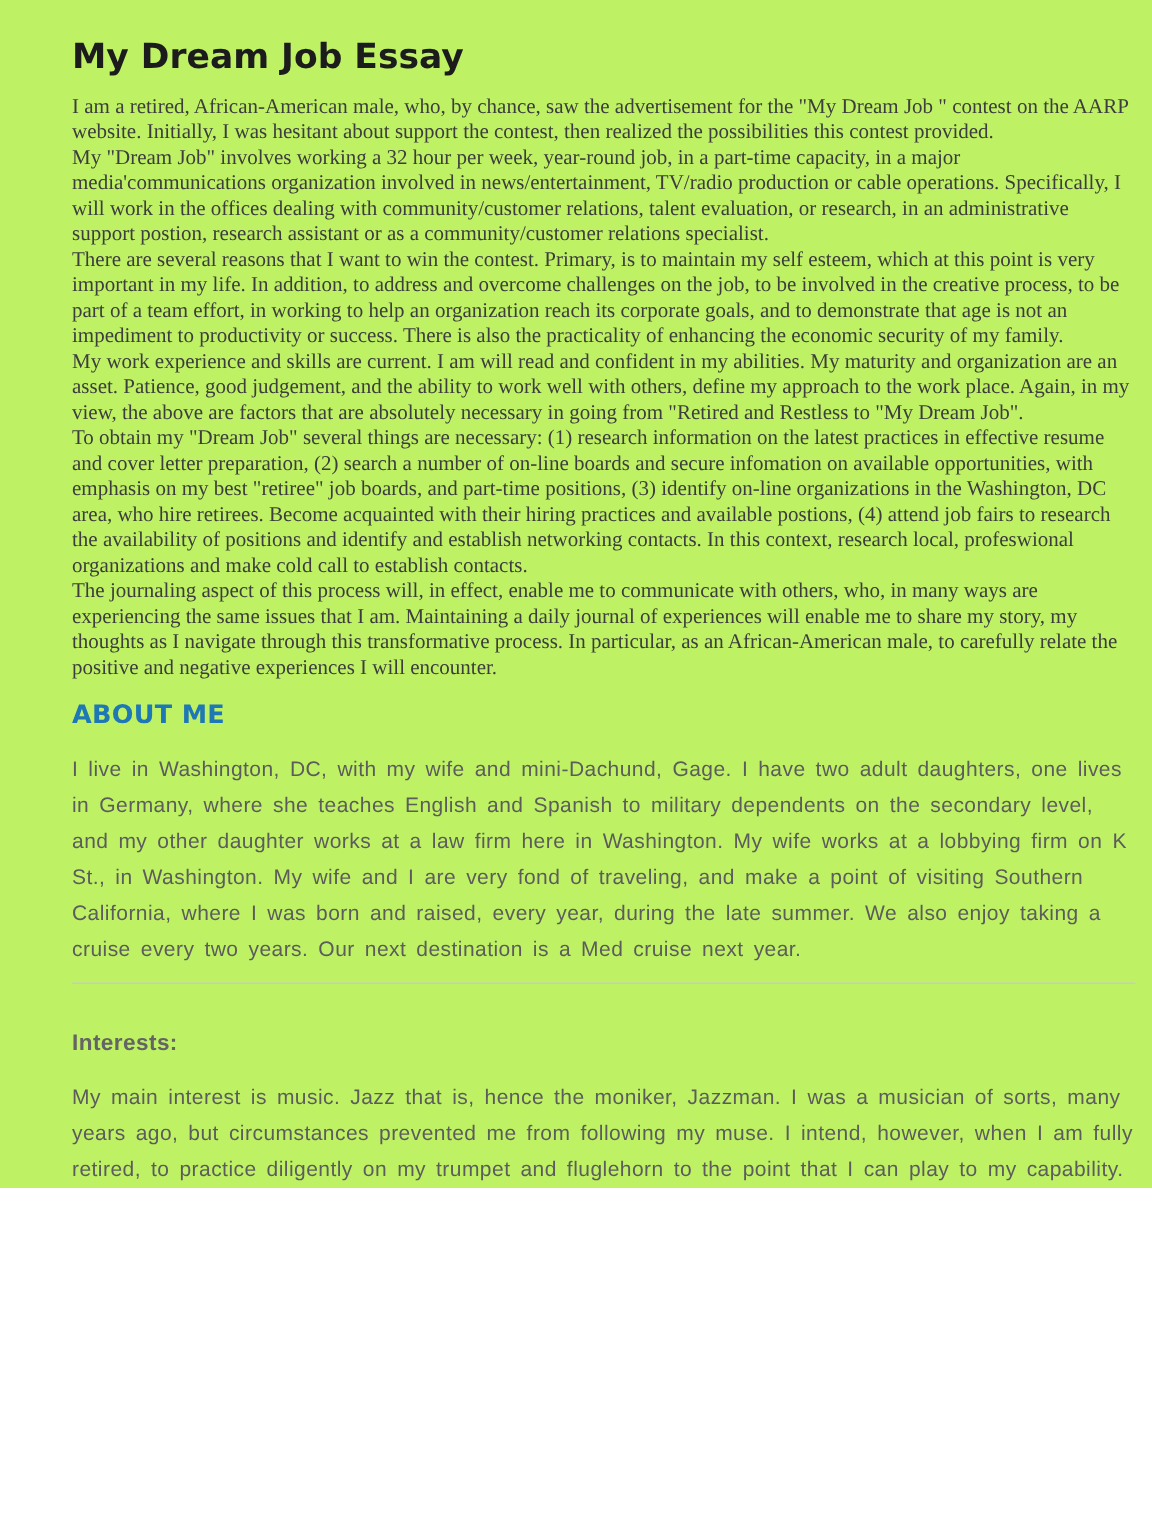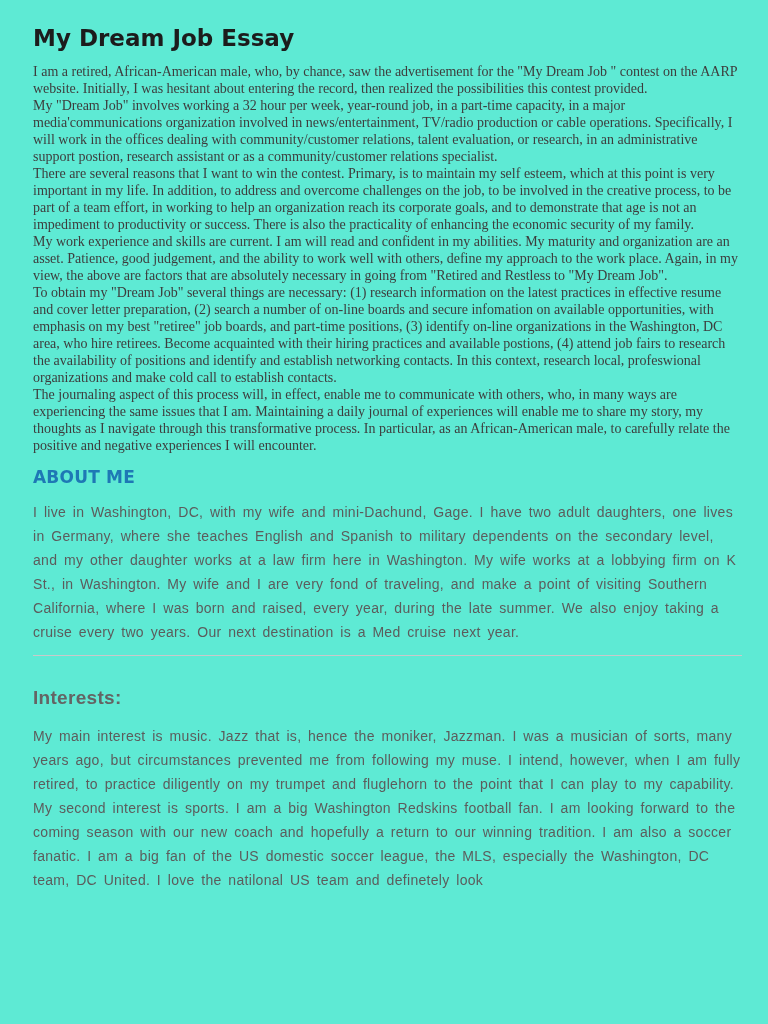--- a/index.html
+++ b/index.html
@@ -3,25 +3,25 @@
 <meta charset="utf-8">
 <style>
   html, body {
     margin: 0;
     padding: 0;
     background: #ffffff;
   }
   .page {
     position: relative;
     width: 768px;
-    height: 1024px;
-    background: #5eead4;
+    height: 792px;
+    background: #bef264;
     overflow: hidden;
     box-sizing: border-box;
-    padding: 26px 28px 0 33px;
+    padding: 26px 28px 0 48px;
   }
   .doc-title {
     font-family: "DejaVu Sans", "Liberation Sans", sans-serif;
     font-weight: bold;
     font-size: 23px;
     line-height: 1.05;
     color: #1c1c1c;
     letter-spacing: 0px;
     margin: 0 0 13px 0;
   }
@@ -59,38 +59,38 @@
   }
   .section-divider {
     border: none;
     border-top: 1px solid #c9c9c9;
     margin: 11px 0 0 0;
     width: 709px;
   }
   .interests-heading {
     font-family: "Liberation Sans", "DejaVu Sans", sans-serif;
     font-weight: bold;
-    font-size: 19px;
+    font-size: 15px;
     color: #646464;
     letter-spacing: 0.3px;
     margin: 31px 0 13px 0;
   }
   .interests-body {
     margin-top: 15px;
   }
 </style>
 </head>
 <body>
 
 <div class="page">
 
   <h1 class="doc-title">My Dream Job Essay</h1>
 
   <div class="essay">
-    <p>I am a retired, African-American male, who, by chance, saw the advertisement for the "My Dream Job " contest on the AARP website. Initially, I was hesitant about entering the record, then realized the possibilities this contest provided.</p>
+    <p>I am a retired, African-American male, who, by chance, saw the advertisement for the "My Dream Job " contest on the AARP website. Initially, I was hesitant about support the contest, then realized the possibilities this contest provided.</p>
     <p>My "Dream Job" involves working a 32 hour per week, year-round job, in a part-time capacity, in a major media'communications organization involved in news/entertainment, TV/radio production or cable operations. Specifically, I will work in the offices dealing with community/customer relations, talent evaluation, or research, in an administrative support postion, research assistant or as a community/customer relations specialist.</p>
     <p>There are several reasons that I want to win the contest. Primary, is to maintain my self esteem, which at this point is very important in my life. In addition, to address and overcome challenges on the job, to be involved in the creative process, to be part of a team effort, in working to help an organization reach its corporate goals, and to demonstrate that age is not an impediment to productivity or success. There is also the practicality of enhancing the economic security of my family.</p>
     <p>My work experience and skills are current. I am will read and confident in my abilities. My maturity and organization are an asset. Patience, good judgement, and the ability to work well with others, define my approach to the work place. Again, in my view, the above are factors that are absolutely necessary in going from "Retired and Restless to "My Dream Job".</p>
     <p>To obtain my "Dream Job" several things are necessary: (1) research information on the latest practices in effective resume and cover letter preparation, (2) search a number of on-line boards and secure infomation on available opportunities, with emphasis on my best "retiree" job boards, and part-time positions, (3) identify on-line organizations in the Washington, DC area, who hire retirees. Become acquainted with their hiring practices and available postions, (4) attend job fairs to research the availability of positions and identify and establish networking contacts. In this context, research local, profeswional organizations and make cold call to establish contacts.</p>
     <p>The journaling aspect of this process will, in effect, enable me to communicate with others, who, in many ways are experiencing the same issues that I am. Maintaining a daily journal of experiences will enable me to share my story, my thoughts as I navigate through this transformative process. In particular, as an African-American male, to carefully relate the positive and negative experiences I will encounter.</p>
   </div>
 
   <h2 class="about-heading">ABOUT ME</h2>
 
   <p class="gray-body about-body">I live in Washington, DC, with my wife and mini-Dachund, Gage. I have two adult daughters, one lives in Germany, where she teaches English and Spanish to military dependents on the secondary level, and my other daughter works at a law firm here in Washington. My wife works at a lobbying firm on K St., in Washington. My wife and I are very fond of traveling, and make a point of visiting Southern California, where I was born and raised, every year, during the late summer. We also enjoy taking a cruise every two years. Our next destination is a Med cruise next year.</p>

